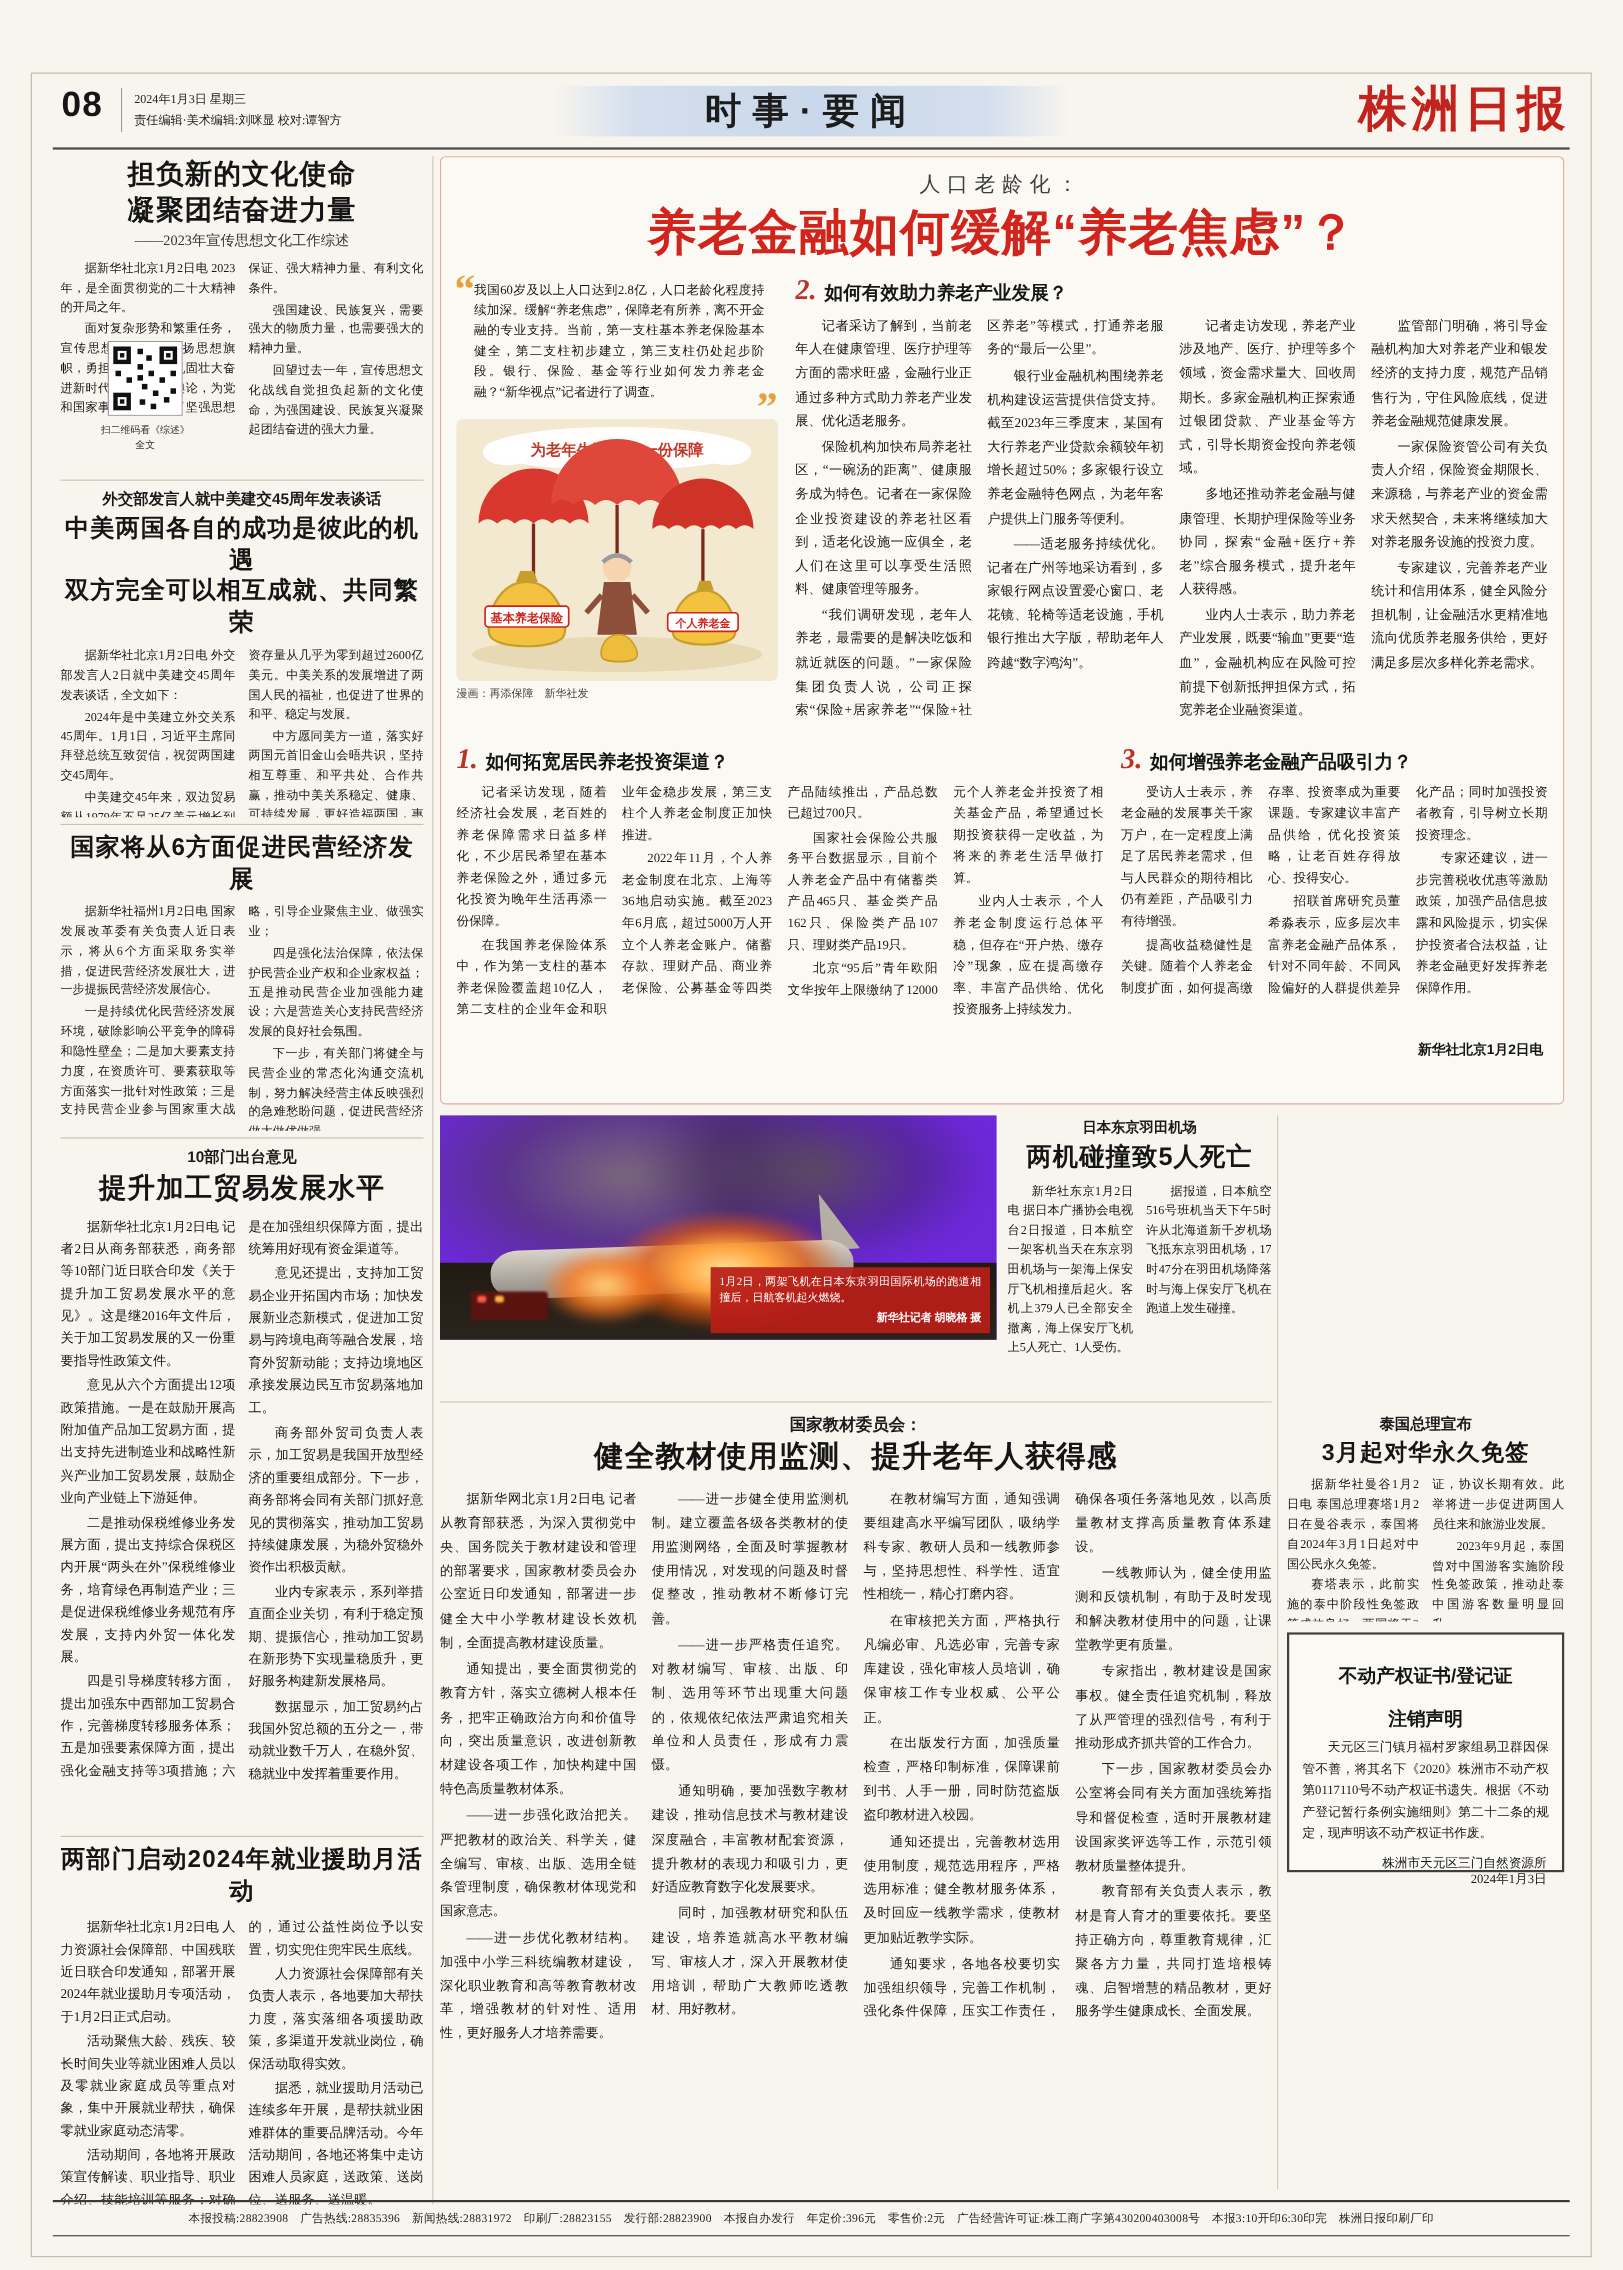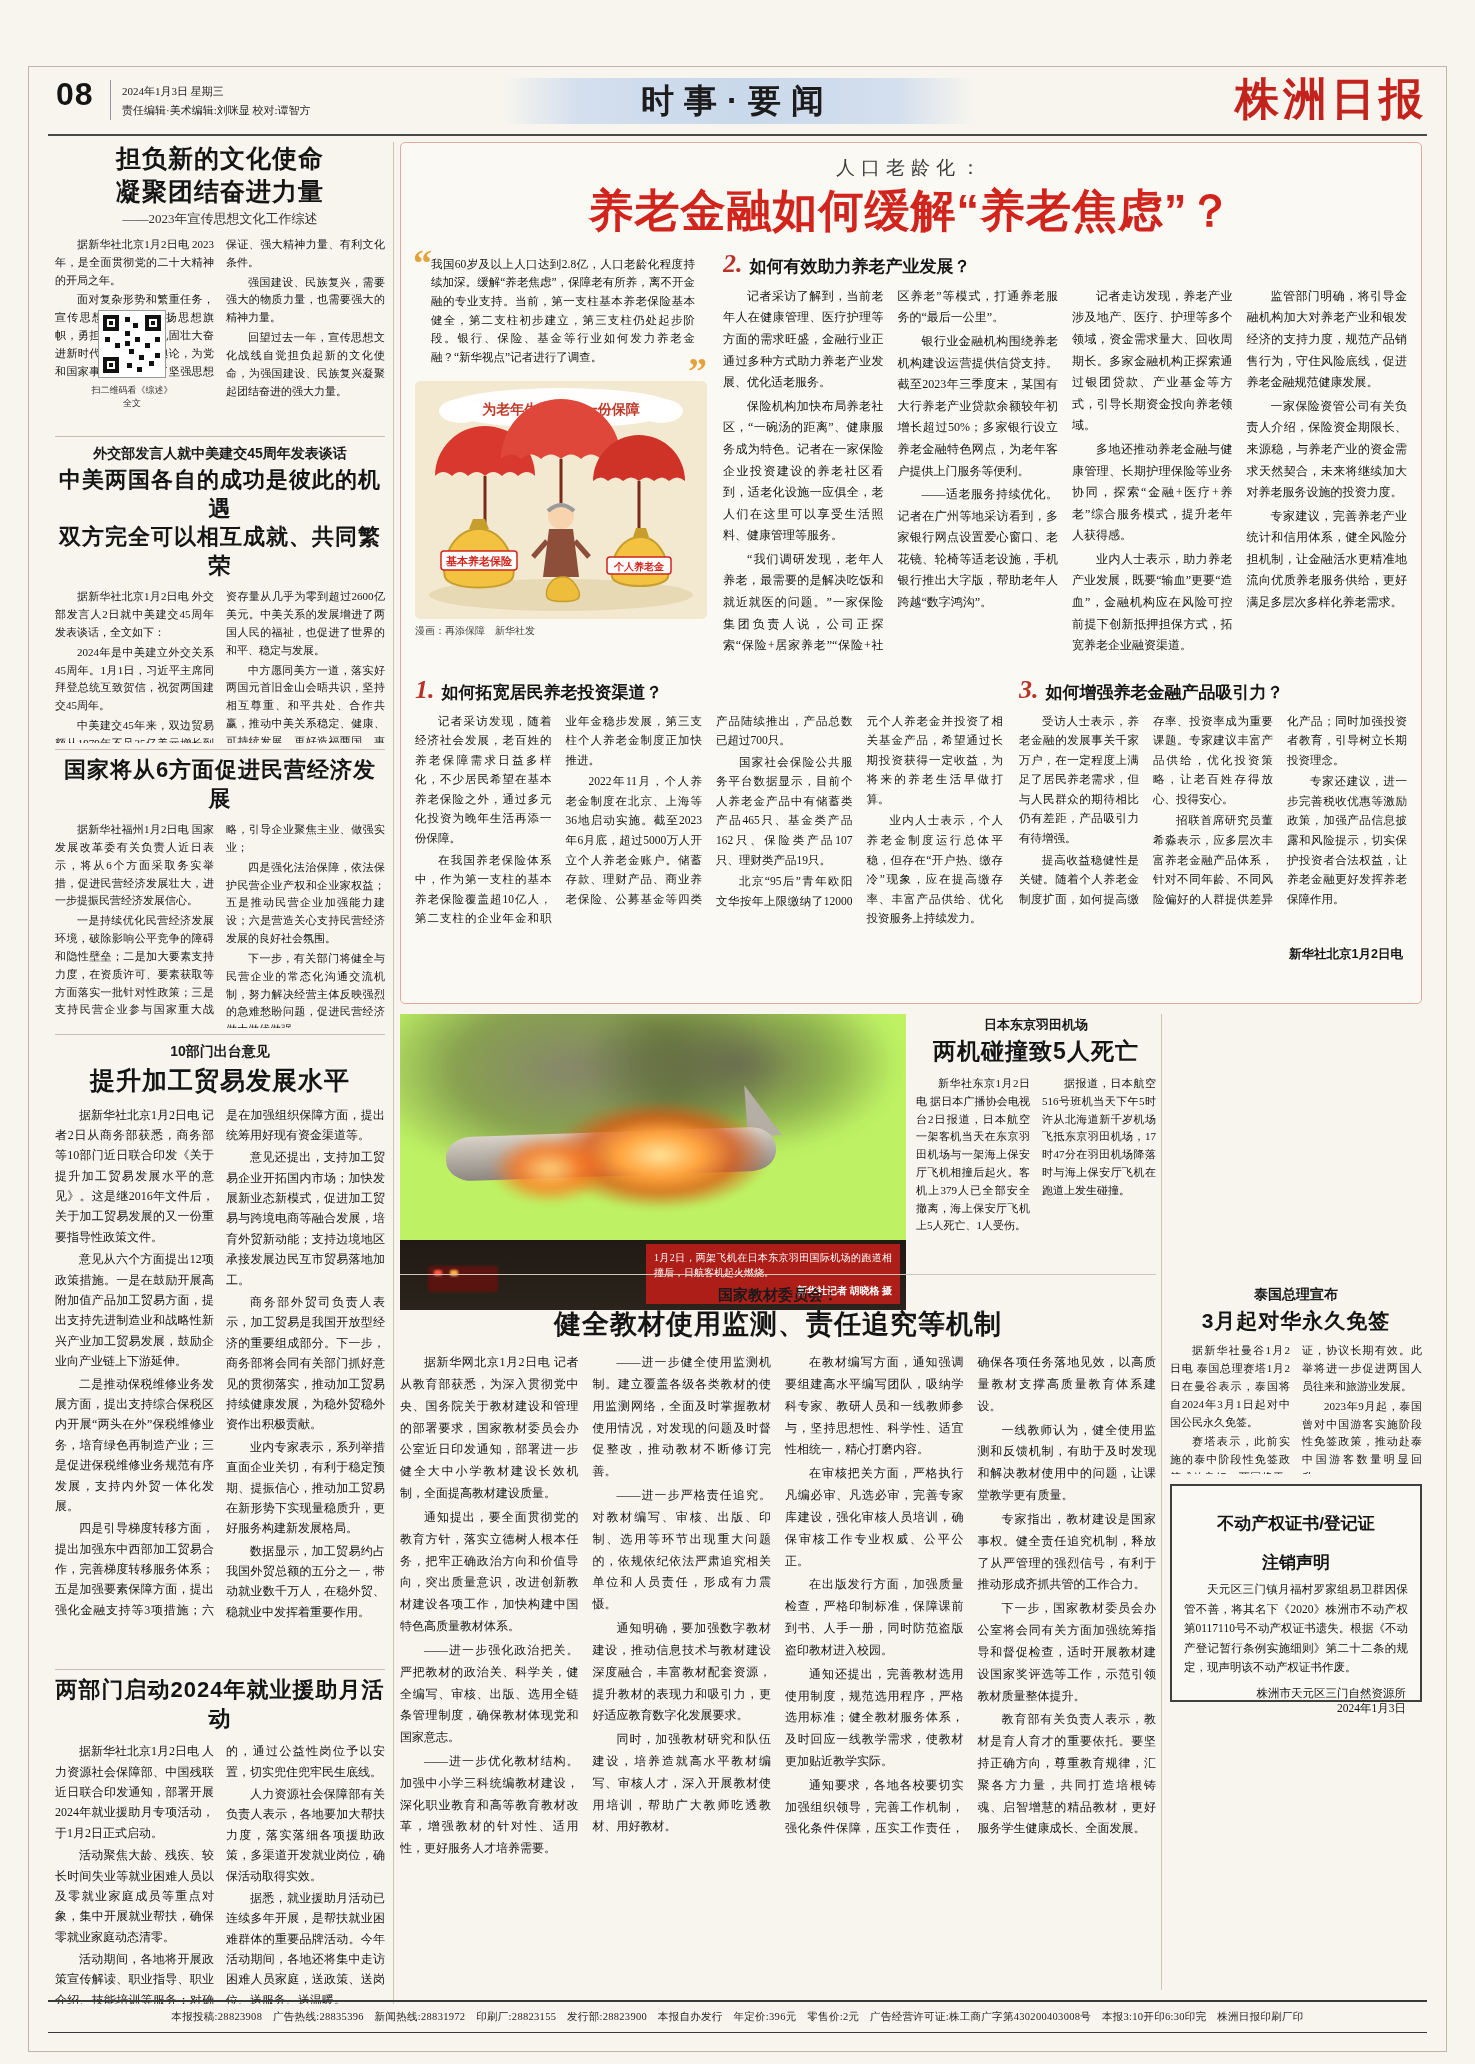--- a/index.html
+++ b/index.html
@@ -67,21 +67,21 @@
   .sec-body{font-size:12px;line-height:1.8;text-align:justify;}
   .sec-body p{margin:0 0 2px;text-indent:2em;}
   .f-rowB{display:flex;gap:16px;margin-top:12px;height:288px;}
   .f-s1{width:588px;flex:none;overflow:hidden;}
   .f-s1 .sec-body{font-size:11.5px;line-height:1.7;}
   .f-s3{flex:1;position:relative;overflow:hidden;}
   .f-s3 .sec-body{font-size:11.5px;line-height:1.7;}
   .f-byline{position:absolute;right:4px;bottom:0;font:bold 12.5px "Liberation Sans",sans-serif;}
 
   
-  .photo{position:absolute;left:400px;top:1014px;width:506px;height:296px;background:#bef264;overflow:hidden;}
+  .photo{position:absolute;left:400px;top:1014px;width:506px;height:204px;background:#6d28d9;overflow:hidden;}
   .smoke1{position:absolute;left:-40px;top:-60px;width:420px;height:230px;border-radius:50%;
     background:radial-gradient(closest-side,rgba(125,115,108,.85),rgba(70,62,56,.45) 55%,rgba(0,0,0,0) 100%);filter:blur(6px);}
   .smoke2{position:absolute;left:180px;top:-40px;width:320px;height:180px;border-radius:50%;
     background:radial-gradient(closest-side,rgba(90,82,76,.8),rgba(40,35,30,.3) 60%,rgba(0,0,0,0) 100%);filter:blur(8px);}
   .tarmac{position:absolute;left:0;bottom:0;width:100%;height:70px;background:linear-gradient(#201a14,#2b241c);}
   .plane{position:absolute;left:46px;top:118px;width:330px;height:44px;background:linear-gradient(#d8d2c8,#8d8780);
     border-radius:26px/20px;transform:rotate(-2deg);}
   .tailfin{position:absolute;left:346px;top:70px;width:0;height:0;border-left:34px solid #b4aea4;border-top:52px solid transparent;transform:rotate(-4deg);}
   .fire1{position:absolute;left:150px;top:86px;width:220px;height:110px;border-radius:50%;
     background:radial-gradient(closest-side,#ffe49a,#ffa43e 38%,rgba(220,84,14,.75) 68%,rgba(0,0,0,0) 100%);filter:blur(3px);}
@@ -371,21 +371,21 @@
   <div class="bt c2">
       <p>新华社东京1月2日电 据日本广播协会电视台2日报道，日本航空一架客机当天在东京羽田机场与一架海上保安厅飞机相撞后起火。客机上379人已全部安全撤离，海上保安厅飞机上5人死亡、1人受伤。</p>
       <p>据报道，日本航空516号班机当天下午5时许从北海道新千岁机场飞抵东京羽田机场，17时47分在羽田机场降落时与海上保安厅飞机在跑道上发生碰撞。</p>
     </div>
 </div>
 
 <div class="hrule2"></div>
 
 <div class="textbook">
   <div class="kicker">国家教材委员会：</div>
-  <h2 class="h-big">健全教材使用监测、责任追究等机制</h2>
+  <h2 class="h-big">健全教材使用监测、提升老年人获得感</h2>
   <div class="bt c4">
       <p>据新华网北京1月2日电 记者从教育部获悉，为深入贯彻党中央、国务院关于教材建设和管理的部署要求，国家教材委员会办公室近日印发通知，部署进一步健全大中小学教材建设长效机制，全面提高教材建设质量。</p>
       <p>通知提出，要全面贯彻党的教育方针，落实立德树人根本任务，把牢正确政治方向和价值导向，突出质量意识，改进创新教材建设各项工作，加快构建中国特色高质量教材体系。</p>
       <p>——进一步强化政治把关。严把教材的政治关、科学关，健全编写、审核、出版、选用全链条管理制度，确保教材体现党和国家意志。</p>
       <p>——进一步优化教材结构。加强中小学三科统编教材建设，深化职业教育和高等教育教材改革，增强教材的针对性、适用性，更好服务人才培养需要。</p>
       <p>——进一步健全使用监测机制。建立覆盖各级各类教材的使用监测网络，全面及时掌握教材使用情况，对发现的问题及时督促整改，推动教材不断修订完善。</p>
       <p>——进一步严格责任追究。对教材编写、审核、出版、印制、选用等环节出现重大问题的，依规依纪依法严肃追究相关单位和人员责任，形成有力震慑。</p>
       <p>通知明确，要加强数字教材建设，推动信息技术与教材建设深度融合，丰富教材配套资源，提升教材的表现力和吸引力，更好适应教育数字化发展要求。</p>
       <p>同时，加强教材研究和队伍建设，培养造就高水平教材编写、审核人才，深入开展教材使用培训，帮助广大教师吃透教材、用好教材。</p>
       <p>在教材编写方面，通知强调要组建高水平编写团队，吸纳学科专家、教研人员和一线教师参与，坚持思想性、科学性、适宜性相统一，精心打磨内容。</p>

